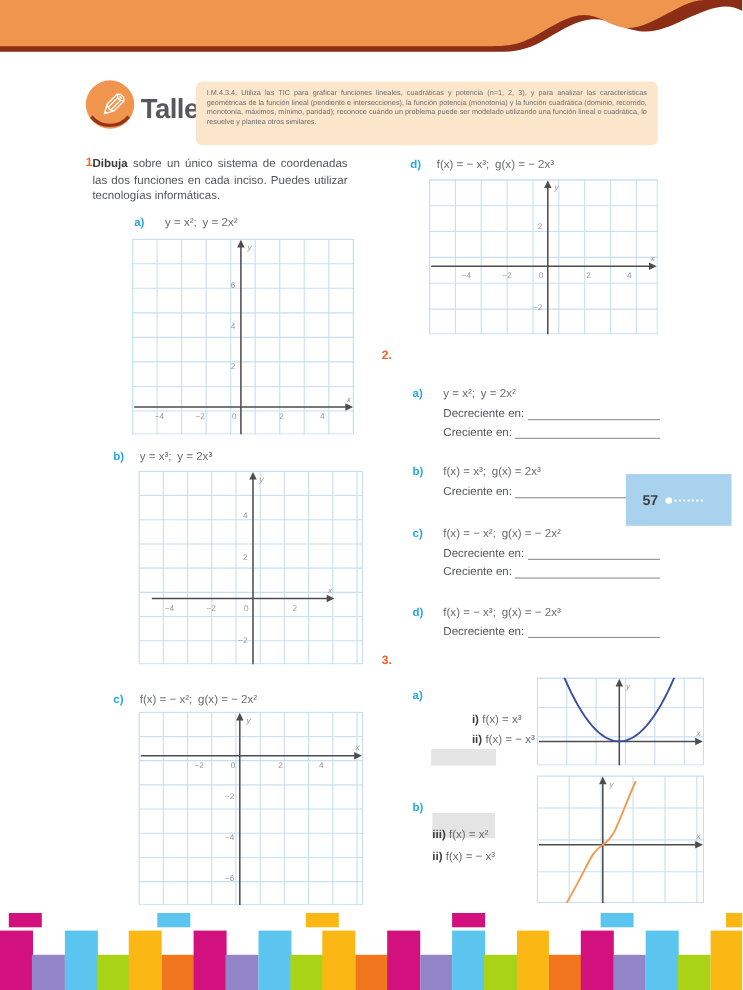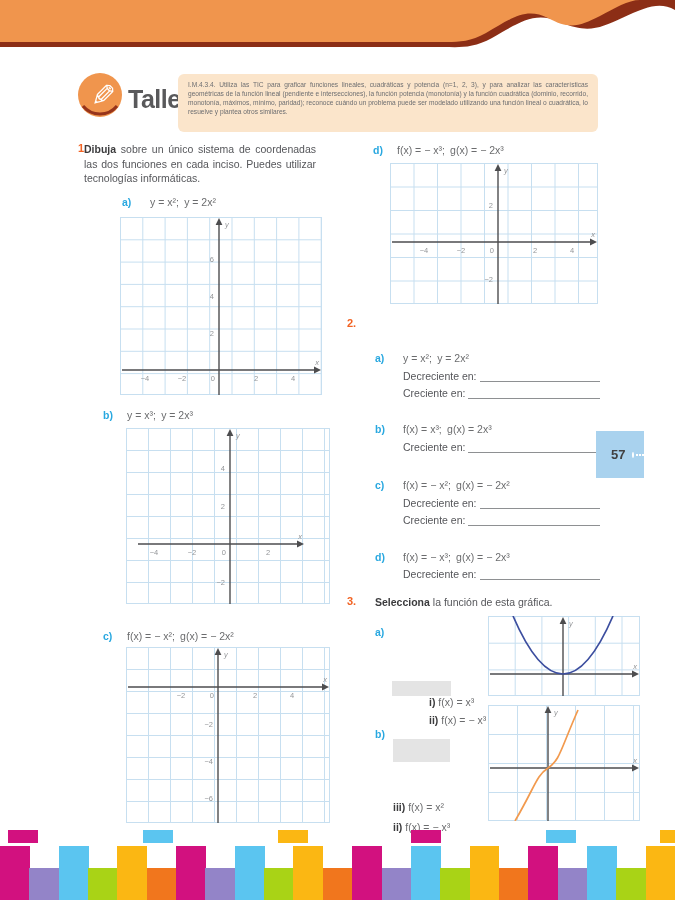--- a/index.html
+++ b/index.html
@@ -13,25 +13,25 @@
   .taller{position:absolute;left:128px;top:85px;font-size:25px;font-weight:600;color:#59595b;letter-spacing:-0.5px;}
   
   .num{font-size:11px;font-weight:bold;color:#f26222;}
   .extext{font-size:10.5px;line-height:14.5px;text-align:justify;color:#55565a;}
   .extext b{color:#3b3b3d;}
   .lbl{font-size:10.5px;font-weight:bold;color:#29a8e0;}
   .formula{font-size:10.5px;color:#6b6c6e;white-space:nowrap;}
   .blankrow{position:absolute;display:flex;align-items:flex-start;width:197px;height:14px;}
   .blankrow .t{font-size:10.5px;color:#55565a;white-space:nowrap;}
   .blankrow .ln{flex:1;border-bottom:1px solid #8e9092;height:11px;margin-left:3px;}
-  .optrow{position:absolute;white-space:nowrap;margin-top:48px;}
+  .optrow{position:absolute;white-space:nowrap;}
   .optrow .tag{font-size:10.5px;font-weight:bold;color:#3b3b3d;}
   .graybox{position:absolute;background:#e4e4e4;}
   
-  .tab{position:absolute;left:596px;top:431px;width:48px;height:47px;background:#a9d2ee;
+  .tab{position:absolute;left:569px;top:431px;width:96px;height:47px;background:#a9d2ee;
        display:flex;align-items:center;}
   .tab .n{font-size:13px;font-weight:bold;color:#414142;margin-left:15px;}
   .tab .dot{width:6px;height:6px;border-radius:50%;background:#fff;margin-left:7px;}
   .tab .dots{width:26px;border-top:2px dotted #fff;margin-left:2px;}
   svg text{font-family:"Liberation Sans",sans-serif;}
 </style>
 </head>
 <body>
 
 <div class="page">
@@ -232,21 +232,20 @@
     </div>
 
   <div class="abs lbl" style="left:375px;top:551px">d)</div>
   <div class="abs formula" style="left:403px;top:551px">f(x) = − x³; g(x) = − 2x³</div>
   <div class="blankrow" style="left:403px;top:568px">
       <span class="t">Decreciente en:</span>
       <span class="ln"></span>
     </div>
 
   <div class="abs num" style="left:347px;top:595px">3.</div>
-  <div class="abs extext" style="left:375px;top:595px;width:226px;text-align:left"><b>Selecciona</b><span> la función de esta gráfica.</span></div>
 
   <div class="abs lbl" style="left:375px;top:626px">a)</div>
   <div class="optrow" style="left:429px;top:644px"><span class="tag">i) </span><span class="formula">f(x) = x³</span></div>
   <div class="optrow" style="left:429px;top:662px"><span class="tag">ii) </span><span class="formula">f(x) = − x³</span></div>
   <div class="graybox" style="left:392px;top:681px;width:59px;height:15px"></div>
   <svg class="abs" style="left:488px;top:616px" width="152" height="80" viewBox="0 0 152 80">
       <line x1="0.5" y1="0" x2="0.5" y2="80" stroke="#c7dff0" stroke-width="1"></line>
       <line x1="27.2" y1="0" x2="27.2" y2="80" stroke="#c7dff0" stroke-width="1"></line>
       <line x1="53.9" y1="0" x2="53.9" y2="80" stroke="#c7dff0" stroke-width="1"></line>
       <line x1="80.6" y1="0" x2="80.6" y2="80" stroke="#c7dff0" stroke-width="1"></line>

